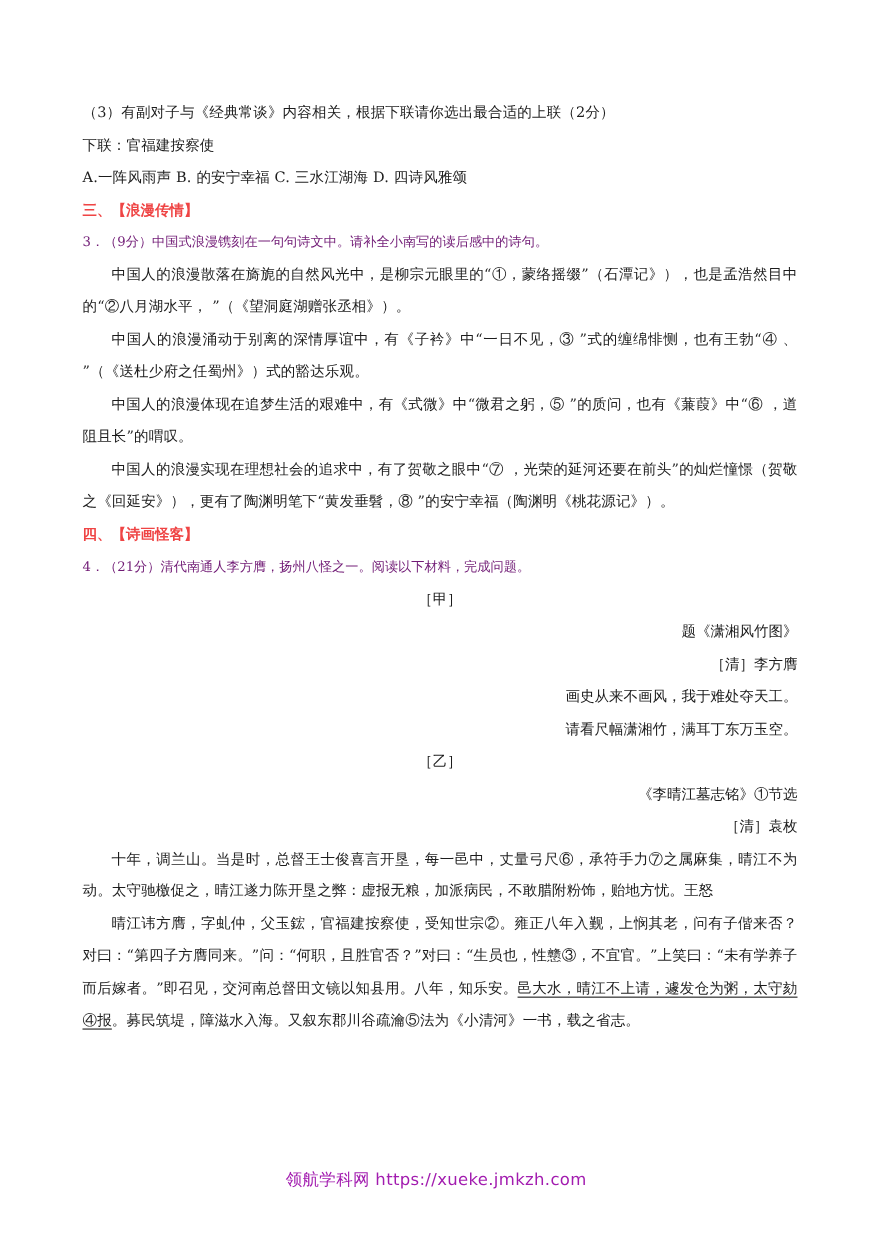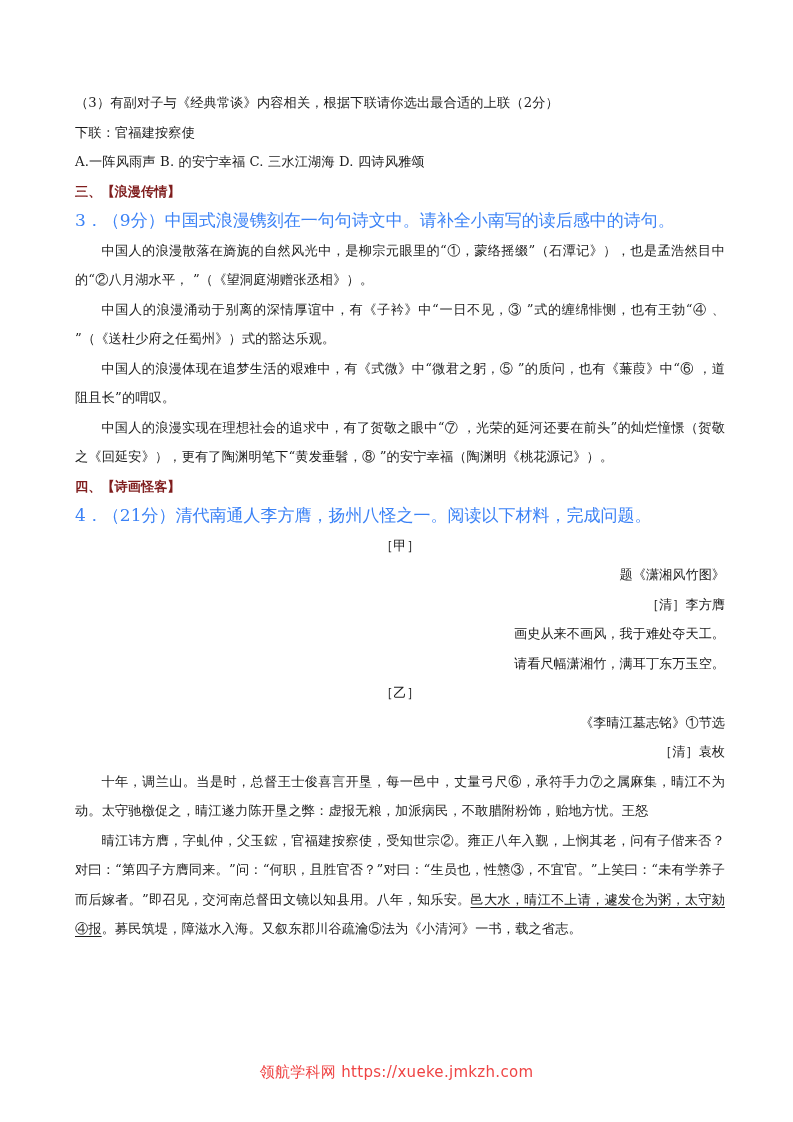--- a/index.html
+++ b/index.html
@@ -44,49 +44,49 @@
   }
   .p.center {
     text-align: center;
     text-indent: 0;
   }
   .section-head {
     font-size: 13.2px;
     line-height: 29.5px;
     margin: 0;
     font-weight: bold;
-    color: #7f1d1d;
+    color: #ef4444;
   }
   .q-num {
-    font-size: 17px;
+    font-size: 12px;
     line-height: 29.5px;
     margin: 0;
     text-align: justify;
     text-justify: inter-ideograph;
-    color: #3b82f6;
+    color: #701a75;
   }
   u.quoted {
     text-decoration: underline;
     text-underline-offset: 3px;
   }
   .poem-line {
     font-size: 13.2px;
     line-height: 29.5px;
     margin: 0;
     text-align: right;
   }
   .watermark {
     position: absolute;
     left: 0;
     top: 1063px;
     width: 793px;
     text-align: center;
     font-family: "DejaVu Sans", "Liberation Sans", sans-serif;
     font-size: 15px;
-    color: #ef4444;
+    color: #a21caf;
     letter-spacing: 0.3px;
   }
 </style>
 </head>
 <body>
 
 <div class="page">
 
   <div class="content">
 

